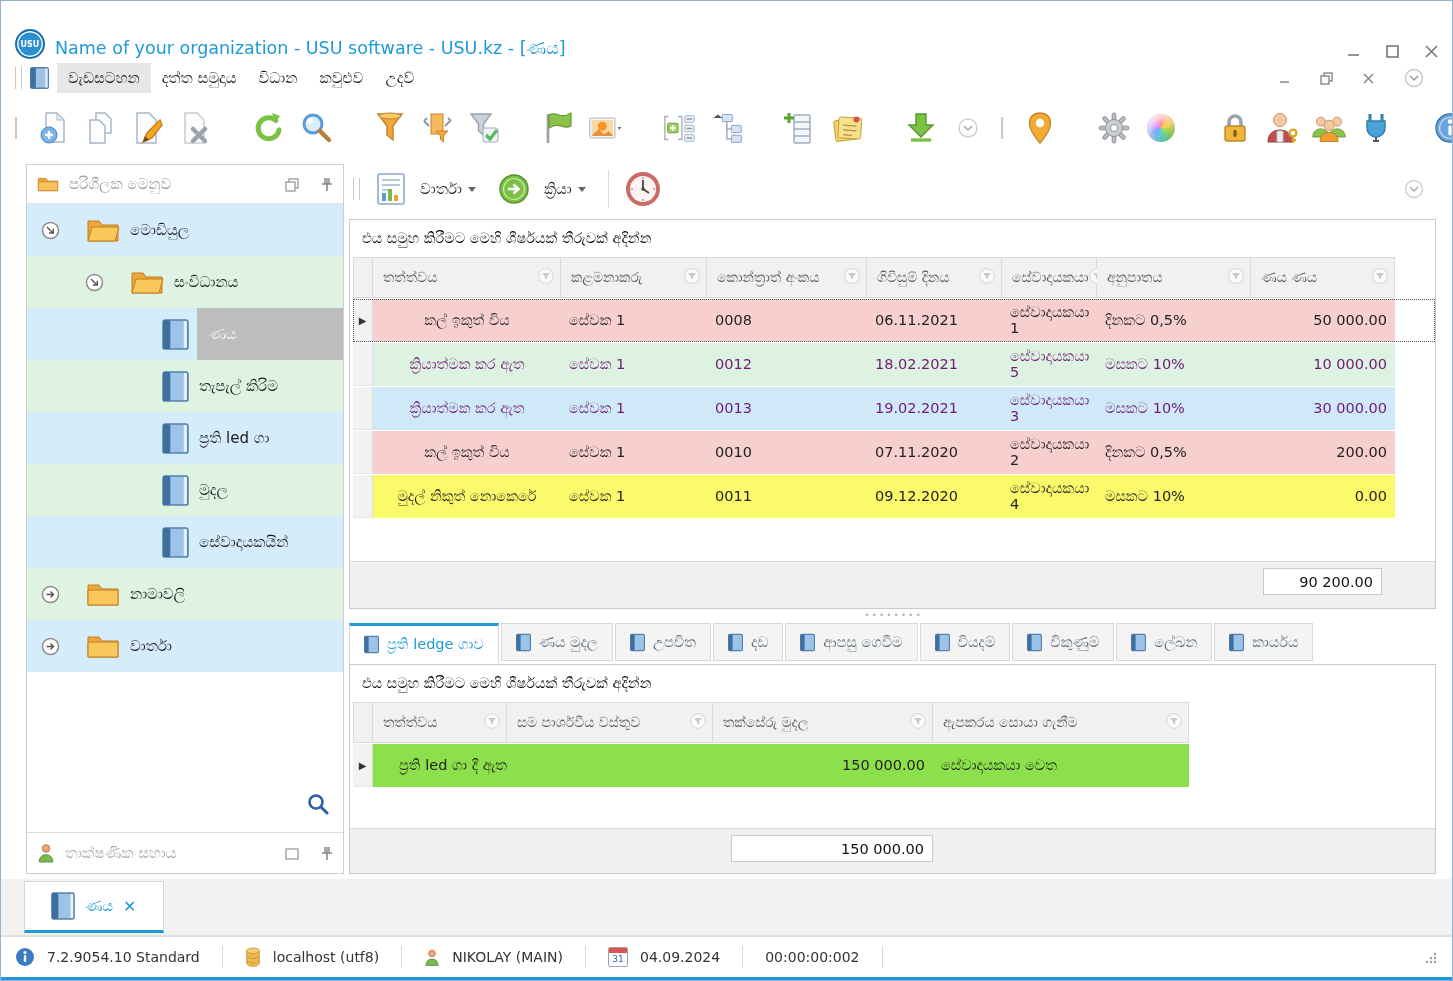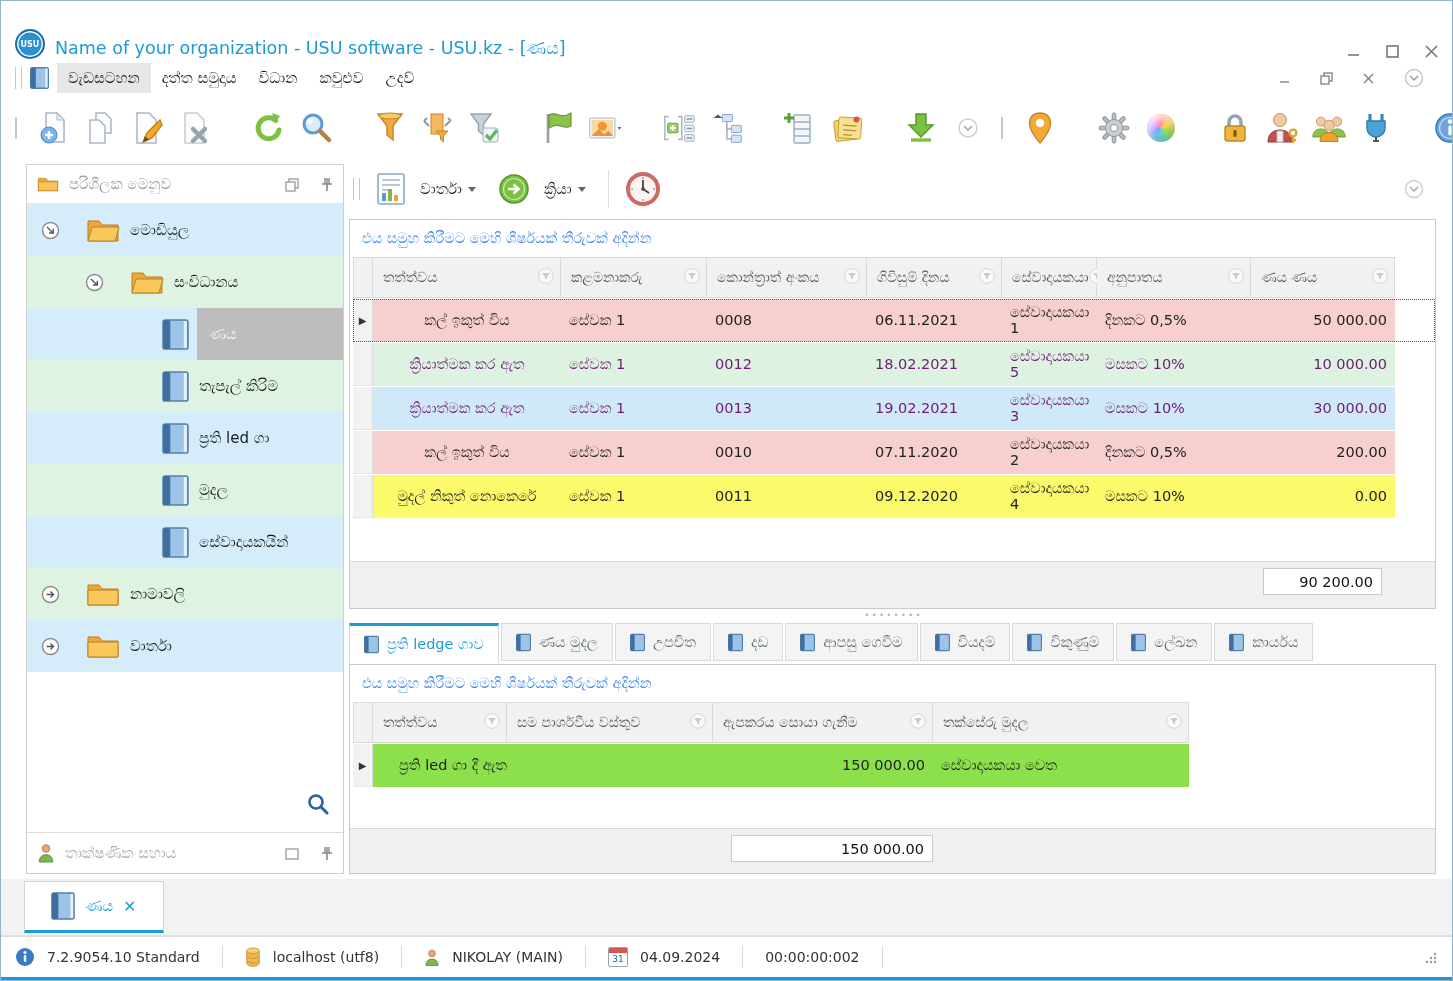--- a/index.html
+++ b/index.html
@@ -44,21 +44,21 @@
   .support-bar .hdr-icons{margin-left:auto;display:flex;gap:22px;align-items:center;}
   .side-search{position:absolute;right:14px;bottom:58px;}
 
   
   .main{left:348px;top:163px;width:1089px;height:710px;}
   .main-toolbar{position:absolute;left:0;top:0;width:100%;height:50px;display:flex;align-items:center;gap:8px;font-size:15px;color:#222;}
   .drop-btn{display:flex;align-items:center;padding:4px 6px;}
   .panel{position:absolute;left:0;width:1087px;border:1px solid #c9c9c9;background:#fff;box-sizing:border-box;overflow:hidden;}
   .panel-top{top:55px;height:390px;}
   .panel-bottom{top:500px;height:210px;}
-  .hint{padding:10px 12px 6px 12px;color:#3b82f6;font-size:14.5px;}
+  .hint{padding:10px 12px 6px 12px;color:#000000;font-size:14.5px;}
 
   .tbl{margin:4px 0 0 3px;}
   .thead,.trow{display:grid;}
   .g-top{grid-template-columns:20px 188px 146px 160px 135px 95px 154px 144px;}
   .g-bot{grid-template-columns:20px 134px 206px 220px 256px;}
   .th{background:#f1f1f1;border:1px solid #dadada;border-left:none;color:#555;font-size:14px;
      display:flex;align-items:center;padding:2px 6px 2px 10px;min-height:41px;box-sizing:border-box;line-height:1.15;}
   .th:first-child{border-left:1px solid #dadada;}
   .th .fun{margin-left:auto;flex:none;}
   .trow{margin-top:1px;}
@@ -742,28 +742,28 @@
                 </svg></span>
             </div>
           <div class="th">
               <span>සම පාර්ශවීය වස්තුව</span>
               <span class="fun"><svg width="16" height="16" viewBox="0 0 16 16">
                   <circle cx="8" cy="8" r="7.3" fill="#fafafa" stroke="#d5d5d5"></circle>
                   <path d="M4 5h8l-3 3.4v3l-2-1.4v-1.6z" fill="#c9c9c9"></path>
                 </svg></span>
             </div>
           <div class="th">
+              <span>තක්සේරු මුදල</span>
+              <span class="fun"><svg width="16" height="16" viewBox="0 0 16 16">
+                  <circle cx="8" cy="8" r="7.3" fill="#fafafa" stroke="#d5d5d5"></circle>
+                  <path d="M4 5h8l-3 3.4v3l-2-1.4v-1.6z" fill="#c9c9c9"></path>
+                </svg></span>
+            </div>
+          <div class="th">
               <span>ඇපකරය සොයා ගැනීම</span>
-              <span class="fun"><svg width="16" height="16" viewBox="0 0 16 16">
-                  <circle cx="8" cy="8" r="7.3" fill="#fafafa" stroke="#d5d5d5"></circle>
-                  <path d="M4 5h8l-3 3.4v3l-2-1.4v-1.6z" fill="#c9c9c9"></path>
-                </svg></span>
-            </div>
-          <div class="th">
-              <span>තක්සේරු මුදල</span>
               <span class="fun"><svg width="16" height="16" viewBox="0 0 16 16">
                   <circle cx="8" cy="8" r="7.3" fill="#fafafa" stroke="#d5d5d5"></circle>
                   <path d="M4 5h8l-3 3.4v3l-2-1.4v-1.6z" fill="#c9c9c9"></path>
                 </svg></span>
             </div>
         </div>
 
         <div class="trow g-bot c-lime">
           <div class="td marker">▶</div>
           <div class="td" style="padding-left:26px;white-space:nowrap;overflow:visible;">ප්‍රති led ගා දී ඇත</div>

